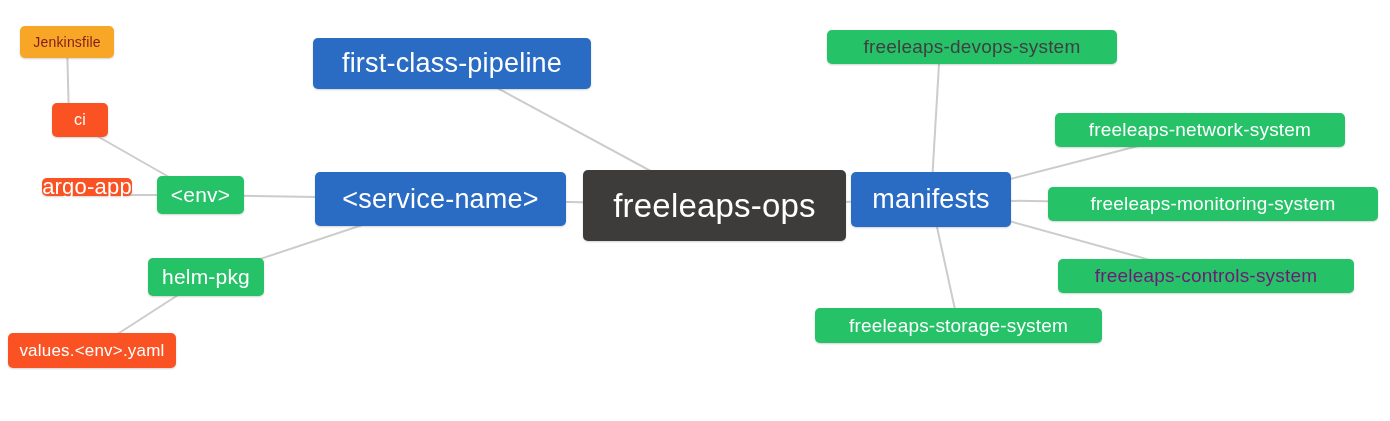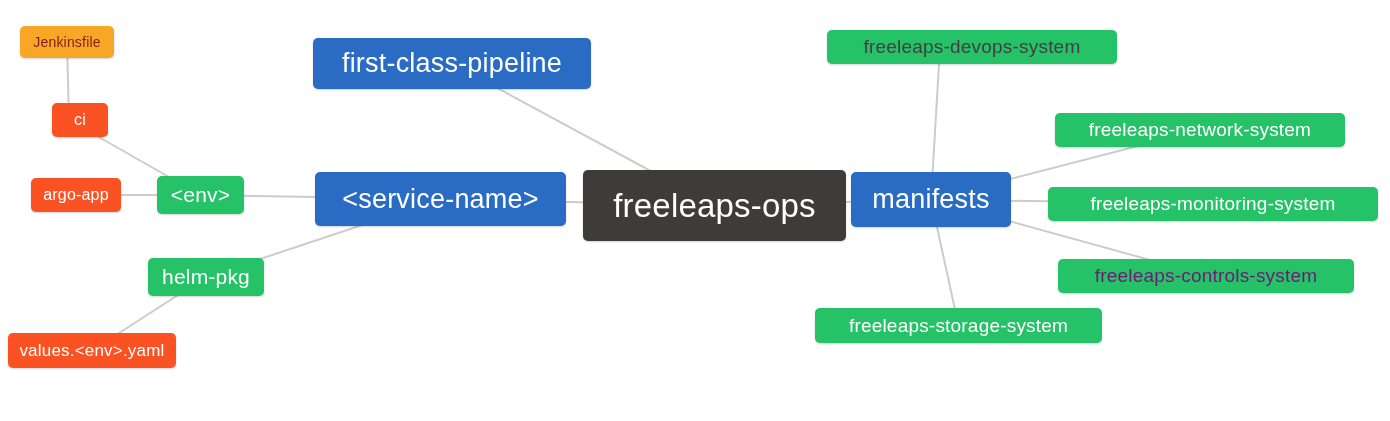--- a/index.html
+++ b/index.html
@@ -57,21 +57,21 @@
       <line x1="931" y1="199.5" x2="1208" y2="276" stroke="#cccccc" stroke-width="2"></line>
       <line x1="931" y1="199.5" x2="958.5" y2="325.5" stroke="#cccccc" stroke-width="2"></line>
     </svg>
 <div class="node" style="left: 583px; top: 170px; width: 263px; height: 71px; font-size: 33px; background: rgb(61, 60, 59); color: rgb(255, 255, 255);">freeleaps-ops</div>
     <div class="node" style="left: 313px; top: 38px; width: 278px; height: 51px; font-size: 27px; background: rgb(42, 107, 196); color: rgb(255, 255, 255);">first-class-pipeline</div>
     <div class="node" style="left: 315px; top: 172px; width: 251px; height: 54px; font-size: 27px; background: rgb(42, 107, 196); color: rgb(255, 255, 255);">&lt;service-name&gt;</div>
     <div class="node" style="left: 851px; top: 172px; width: 160px; height: 55px; font-size: 27px; background: rgb(42, 107, 196); color: rgb(255, 255, 255);">manifests</div>
     <div class="node" style="left: 157px; top: 176px; width: 87px; height: 38px; font-size: 21px; background: rgb(37, 194, 104); color: rgb(255, 255, 255);">&lt;env&gt;</div>
     <div class="node" style="left: 148px; top: 258px; width: 116px; height: 38px; font-size: 21px; background: rgb(37, 194, 104); color: rgb(255, 255, 255);">helm-pkg</div>
     <div class="node" style="left: 52px; top: 103px; width: 56px; height: 34px; font-size: 16px; background: rgb(250, 82, 34); color: rgb(255, 255, 255);">ci</div>
-    <div class="node" style="left: 31px; top: 178px; width: 90px; height: 34px; font-size: 16px; background: rgb(250, 82, 34); color: rgb(255, 255, 255);">argo-app</div>
+    <div class="node" style="left: 42px; top: 178px; width: 90px; height: 18px; font-size: 22px; background: rgb(250, 82, 34); color: rgb(255, 255, 255);">argo-app</div>
     <div class="node" style="left: 8px; top: 333px; width: 168px; height: 35px; font-size: 17px; background: rgb(250, 82, 34); color: rgb(255, 255, 255);">values.&lt;env&gt;.yaml</div>
     <div class="node" style="left: 20px; top: 26px; width: 94px; height: 32px; font-size: 14px; background: rgb(248, 166, 38); color: #7f1d1d;">Jenkinsfile</div>
     <div class="node" style="left: 795px; top: 30px; width: 290px; height: 34px; font-size: 19px; background: rgb(37, 194, 104); color: #404040; margin-left: 32px;">freeleaps-devops-system</div>
     <div class="node" style="left: 1048px; top: 187px; width: 330px; height: 34px; font-size: 19px; background: rgb(37, 194, 104); color: rgb(255, 255, 255);">freeleaps-monitoring-system</div>
     <div class="node" style="left: 1055px; top: 113px; width: 290px; height: 34px; font-size: 19px; background: rgb(37, 194, 104); color: rgb(255, 255, 255);">freeleaps-network-system</div>
     <div class="node" style="left: 1058px; top: 259px; width: 296px; height: 34px; font-size: 19px; background: rgb(37, 194, 104); color: #701a75;">freeleaps-controls-system</div>
     <div class="node" style="left: 815px; top: 308px; width: 287px; height: 35px; font-size: 19px; background: rgb(37, 194, 104); color: rgb(255, 255, 255);">freeleaps-storage-system</div>
   </div>
 
 </body></html>

